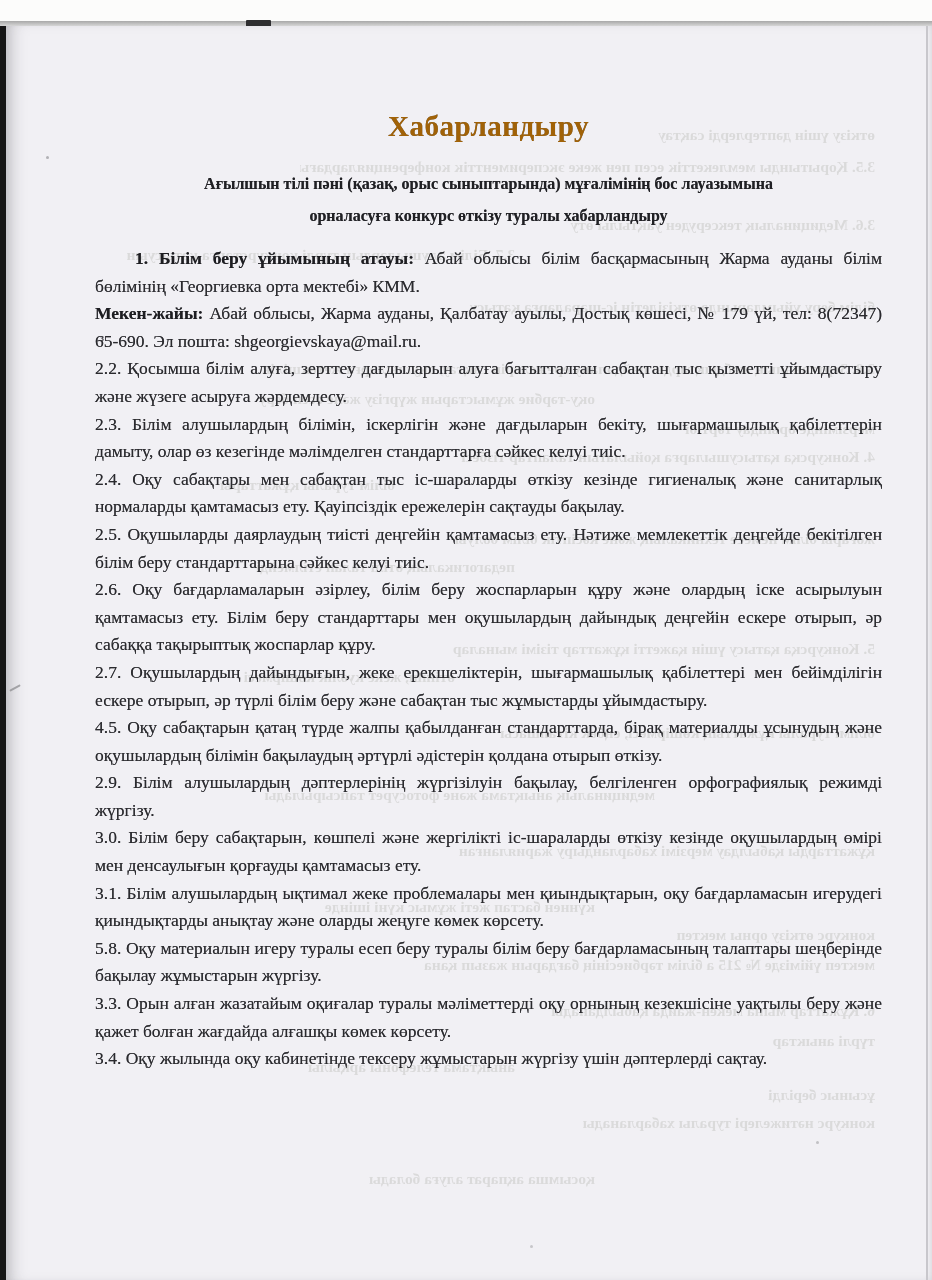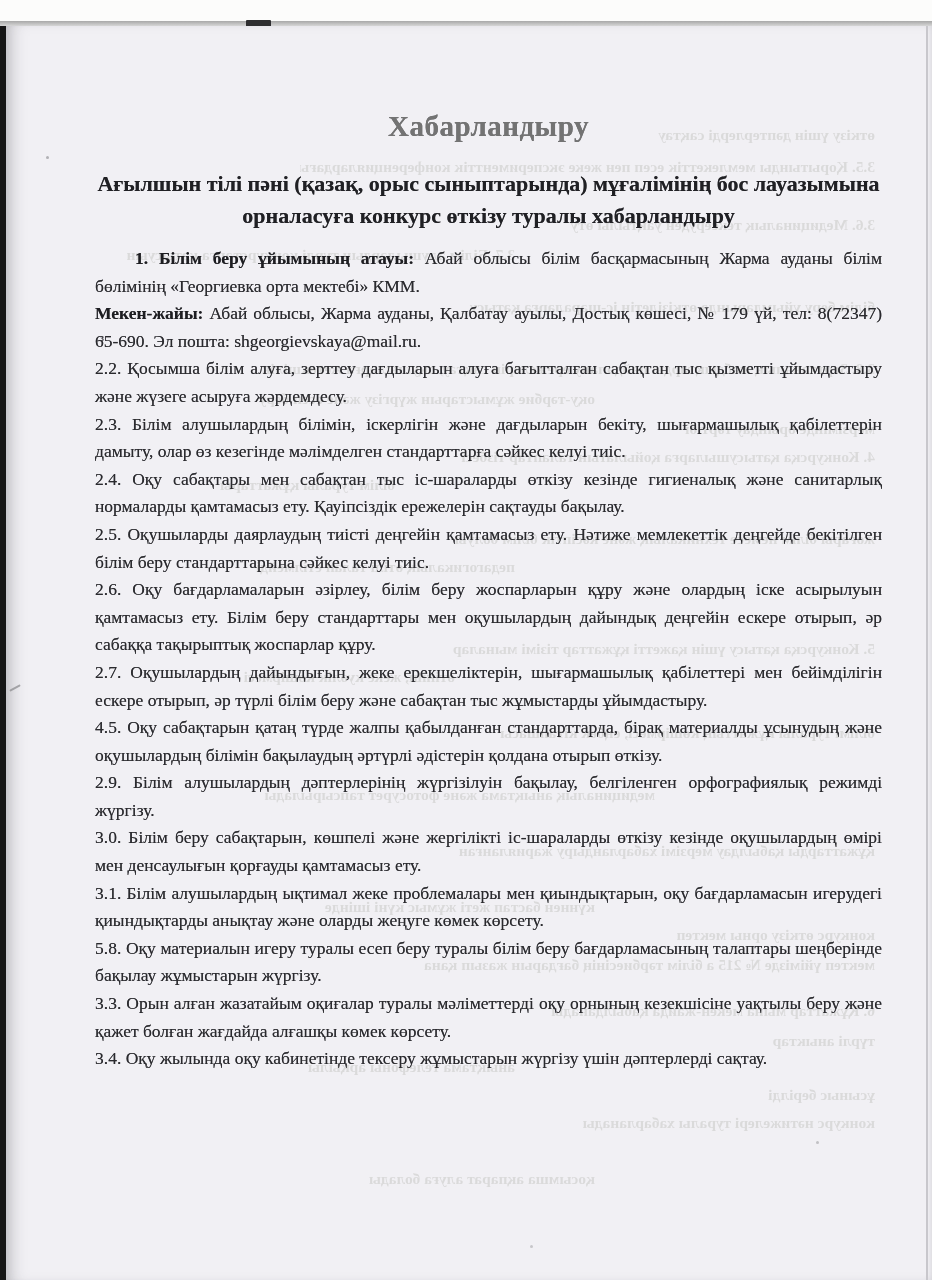--- a/index.html
+++ b/index.html
@@ -58,25 +58,25 @@
   }
   
   .content {
     position: absolute; left: 95px; top: 108px; width: 787px; z-index: 2;
     color: var(--ink, #2a2a2e);
     text-shadow: 0 0 0.5px rgba(42,42,46,0.65);
   }
   .doc-title {
     margin: 0; text-align: center;
     font-size: 29px; line-height: 36px; font-weight: 700;
-    letter-spacing: 0.5px; color: #737373;
+    letter-spacing: 0.5px; color: #a16207;
   }
   .doc-subtitle {
     margin-top: 24px; text-align: center;
-    font-size: 22px; line-height: 32px; font-weight: 700; color: #202024;
+    font-size: 16px; line-height: 32px; font-weight: 700; color: #202024;
   }
   .doc-body { margin-top: 13px; }
   .para {
     margin: 0; text-align: justify;
     font-size: 17.5px; line-height: 27.6px;
   }
   .para.indent { text-indent: 40px; }
   .para b { color: #1d1d21; }
   
   .tel-mark {

